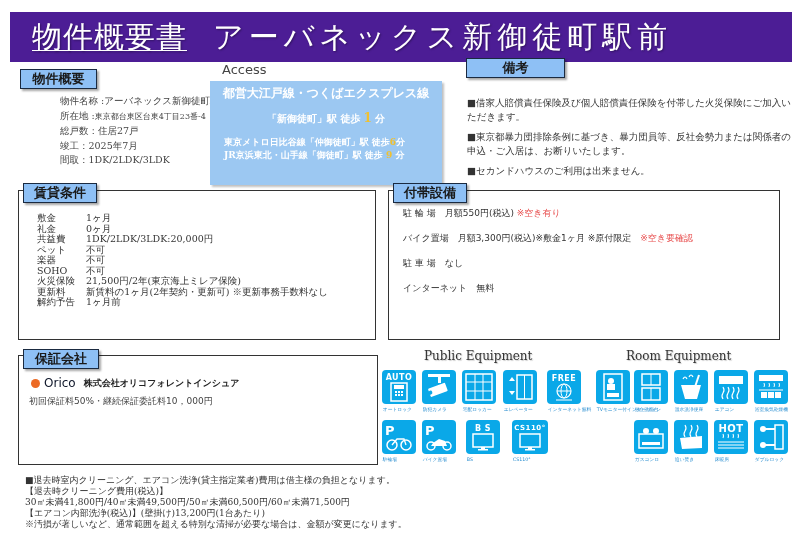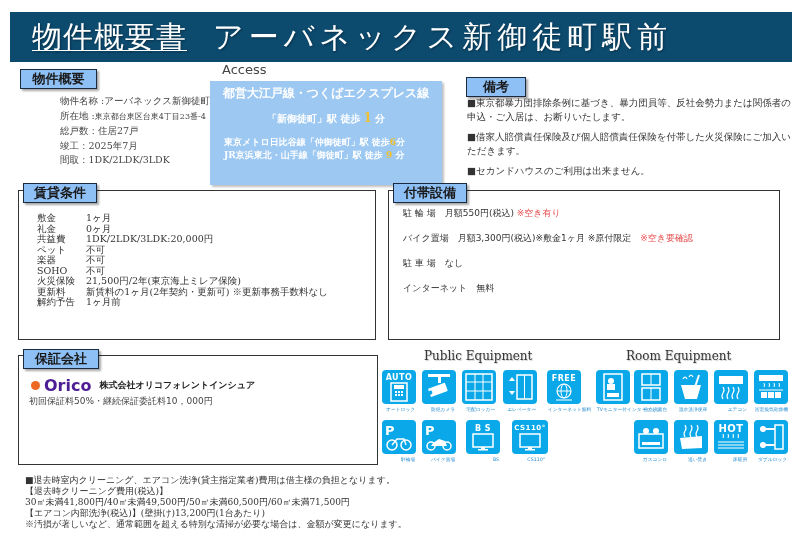--- a/index.html
+++ b/index.html
@@ -2,21 +2,21 @@
 <html><head>
 <meta charset="utf-8">
 <style>
   * { box-sizing: border-box; margin: 0; padding: 0; }
   body {
     width: 800px; height: 554px; background: #ffffff; position: relative; overflow: hidden;
     font-family: "DejaVu Serif", "Liberation Serif", serif; color: #333;
   }
   .header {
     position: absolute; left: 10px; top: 12px; width: 782px; height: 50px;
-    background: #0c4a6e; display: flex; align-items: center; padding-left: 22px;
+    background: #4c1d95; display: flex; align-items: center; padding-left: 22px;
   }
   .header .doc-title {
     font-size: 30px; color: #ffffff; text-decoration: underline; text-underline-offset: 3px;
     text-decoration-thickness: 1px; letter-spacing: 1px;
     text-shadow: 1px 1px 2px rgba(0,0,0,0.35);
     font-family: "DejaVu Sans", sans-serif;
   }
   .header .prop-title {
     font-size: 30px; color: #ffffff; margin-left: 26px; letter-spacing: 5px;
     text-shadow: 1px 1px 2px rgba(0,0,0,0.35);
@@ -52,26 +52,26 @@
   .terms { left: 18px; top: 190px; width: 358px; height: 150px; }
   .terms-grid { position: absolute; left: 18px; top: 22px; font-size: 9.5px; line-height: 10.5px; color: #333; }
   .terms-grid .r { display: flex; white-space: nowrap; }
   .terms-grid .k { width: 49px; }
   .equip { left: 388px; top: 190px; width: 392px; height: 150px; font-size: 9px; color: #333; font-family: "DejaVu Sans", sans-serif; }
   .equip .r { position: absolute; left: 14px; white-space: nowrap; }
   .equip .red { color: #e85050; }
   .guar { left: 18px; top: 355px; width: 360px; height: 110px; }
   .orico { position: absolute; left: 12px; top: 20px; display: flex; align-items: center; gap: 4px; }
   .orico .dot { width: 9px; height: 9px; border-radius: 50%; background: #ec6a24; }
-  .orico .brand { font-family: "DejaVu Sans", sans-serif; font-size: 16px; font-weight: bold; color: #4c1d95; }
+  .orico .brand { font-family: "DejaVu Sans", sans-serif; font-size: 12px; font-weight: normal; color: #0f172a; }
   .orico .co { font-family: "DejaVu Sans", sans-serif; font-size: 9px; font-weight: bold; color: #222; margin-left: 4px; }
   .guar .fee { position: absolute; left: 10px; top: 39px; font-size: 9px; color: #444; font-family: "DejaVu Sans", sans-serif; }
 
   .eq-title { position: absolute; font-size: 12px; color: #333; text-shadow: 1px 1px 1px rgba(0,0,0,0.2); }
-  .icon-cell { position: absolute; width: 34px; text-align: right; }
+  .icon-cell { position: absolute; width: 34px; text-align: left; }
   .icon-box {
     width: 34px; height: 34px; background: #0aa8e8; border-radius: 4px; color: #fff;
     display: flex; flex-direction: column; align-items: center; justify-content: center;
     font-family: "DejaVu Sans", sans-serif; font-weight: bold; overflow: hidden;
   }
   .icon-box svg { display: block; }
   .icon-cap { font-size: 5px; color: #2a8ed0; margin-top: 2px; line-height: 6px; font-family: "DejaVu Sans", sans-serif; white-space: nowrap; transform: scale(0.95); }
   .icon-top { font-size: 8px; line-height: 9px; letter-spacing: 0.5px; }
 
   .footer { position: absolute; left: 25px; top: 475px; font-size: 9px; line-height: 11px; color: #333; }
@@ -98,24 +98,24 @@
   <div class="line1">都営大江戸線・つくばエクスプレス線</div>
   <div class="line2">
     <span>「新御徒町」駅 徒歩</span><span class="num">1</span><span>分</span>
   </div>
   <div style="margin-top:10px;">
     <div class="sub"><span>東京メトロ日比谷線「仲御徒町」駅 徒歩</span><span class="num-s">6</span><span>分</span></div>
     <div class="sub"><span>JR京浜東北・山手線「御徒町」駅 徒歩</span> <span class="num-s">9</span><span> 分</span></div>
   </div>
 </div>
 
-<div class="label-tag" style="left:466px;top:77px;width:60px;">備考</div>
+<div class="label-tag" style="left:466px;top:58px;width:99px;">備考</div>
 <div class="notes">
+  <p>■借家人賠償責任保険及び個人賠償責任保険を付帯した火災保険にご加入いただきます。</p>
   <p>■東京都暴力団排除条例に基づき、暴力団員等、反社会勢力または関係者の申込・ご入居は、お断りいたします。</p>
-  <p>■借家人賠償責任保険及び個人賠償責任保険を付帯した火災保険にご加入いただきます。</p>
   <p>■セカンドハウスのご利用は出来ません。</p>
 </div>
 
 <div class="panel terms">
   <div class="terms-grid">
     <div class="r">
         <span class="k">敷金</span>
         <span>1ヶ月</span>
       </div>
     <div class="r">

